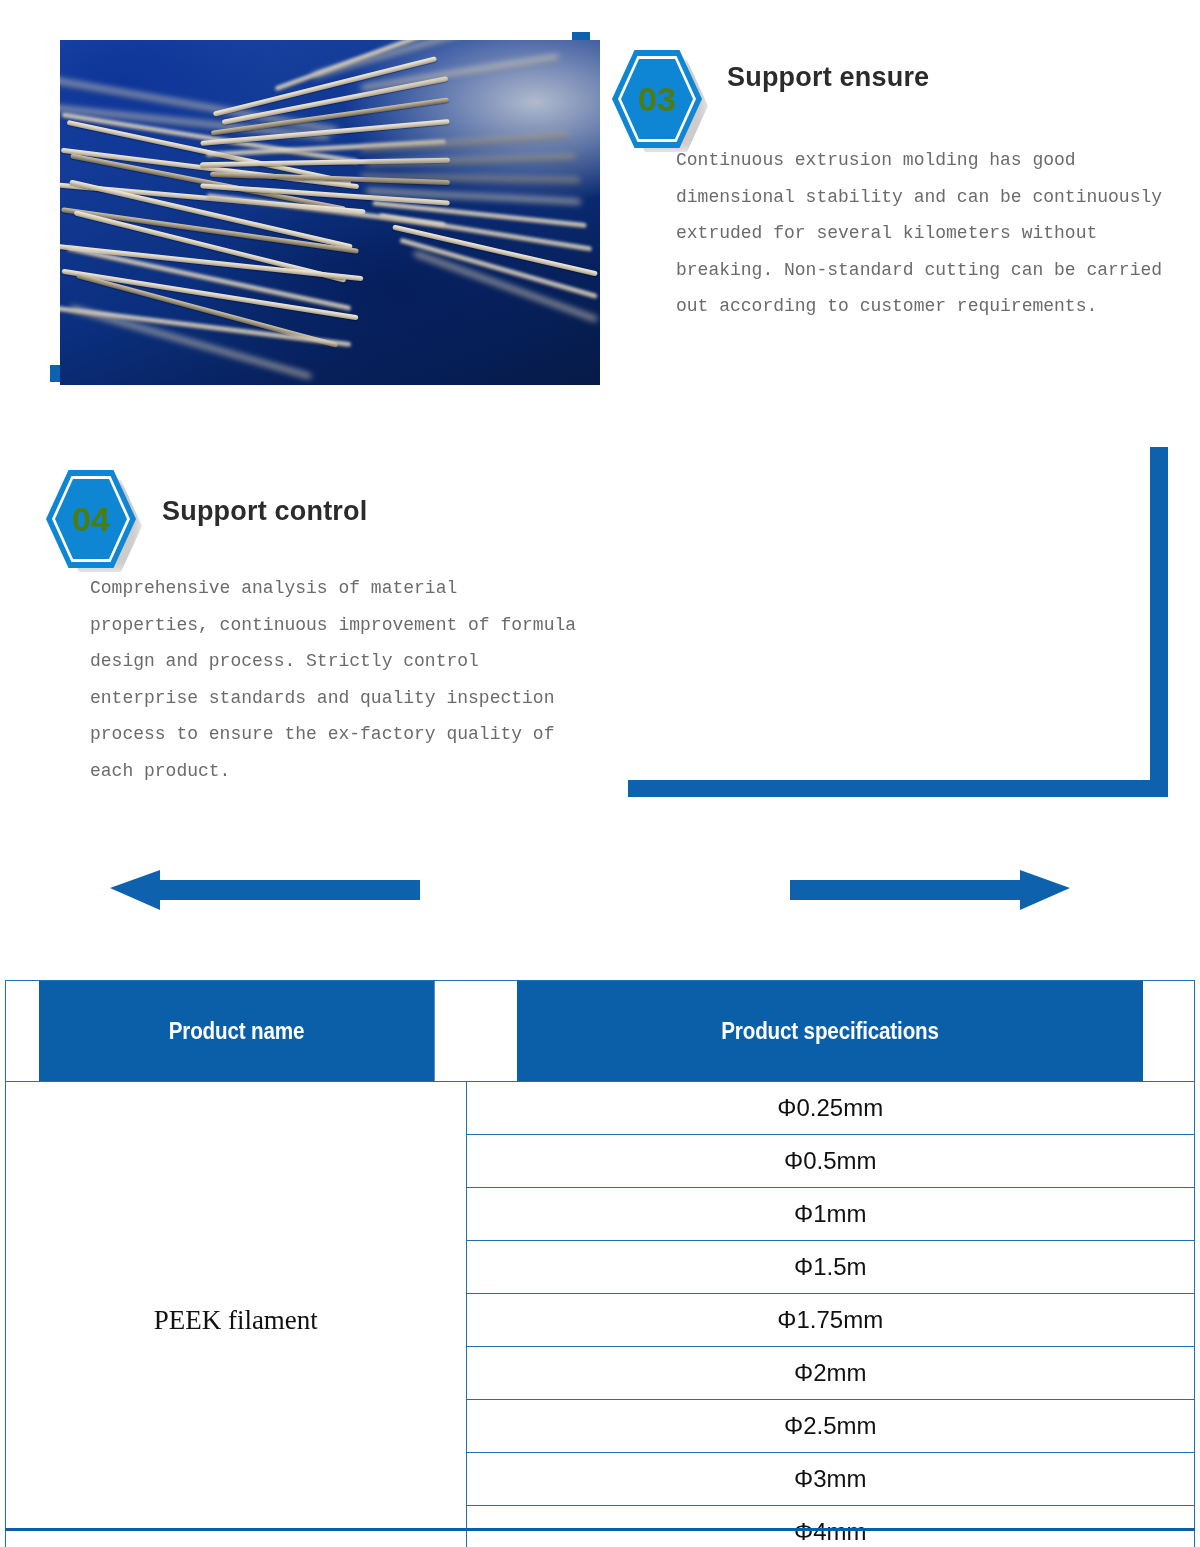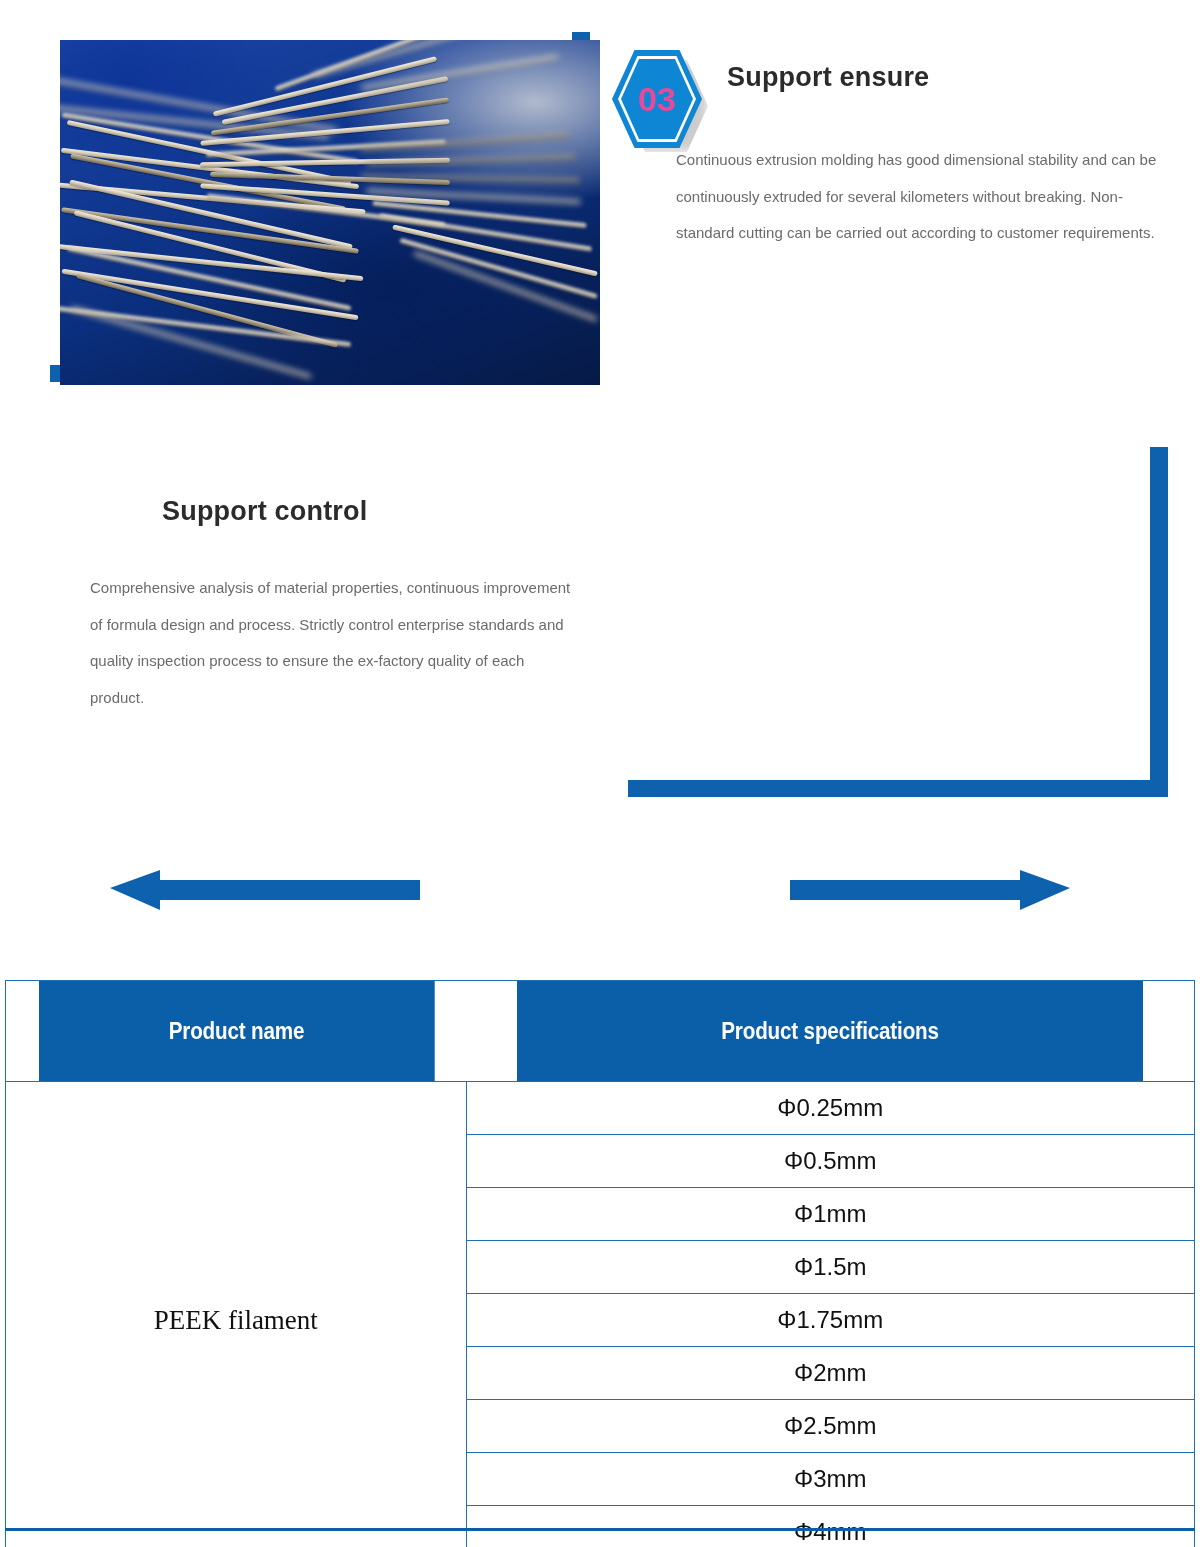--- a/index.html
+++ b/index.html
@@ -43,28 +43,28 @@
     background:rgba(0,0,0,.20);filter:blur(6px);
     clip-path:polygon(25% 0%,75% 0%,100% 50%,75% 100%,25% 100%,0% 50%);}
   .hex-outer{position:absolute;left:0;top:0;width:90px;height:98px;background:#0E86D4;
     clip-path:polygon(25% 0%,75% 0%,100% 50%,75% 100%,25% 100%,0% 50%);}
   .hex-ring{position:absolute;left:6px;top:6px;width:78px;height:86px;background:#ffffff;
     clip-path:polygon(25% 0%,75% 0%,100% 50%,75% 100%,25% 100%,0% 50%);}
   .hex-inner{position:absolute;left:9px;top:9px;width:72px;height:80px;background:#0E86D4;
     clip-path:polygon(25% 0%,75% 0%,100% 50%,75% 100%,25% 100%,0% 50%);}
   .hex-num{position:absolute;left:0;top:0;width:90px;height:98px;
     display:flex;align-items:center;justify-content:center;
-    color:#ec4899;font-size:34px;font-weight:bold;letter-spacing:0px;
+    color:#4d7c0f;font-size:34px;font-weight:bold;letter-spacing:0px;
     font-family:"Liberation Sans", sans-serif;}
 
   
   .sec-title{position:absolute;font-size:27px;font-weight:bold;color:#2b2b2b;
     font-family:"Liberation Sans", sans-serif;letter-spacing:.2px;}
-  .sec-body{position:absolute;font-size:15px;line-height:36.5px;color:#6b6b6b;
-    font-family:Liberation Sans, sans-serif;}
+  .sec-body{position:absolute;font-size:18px;line-height:36.5px;color:#6b6b6b;
+    font-family:Liberation Mono, monospace;}
 
   
   #arrow-banner{position:absolute;left:0;top:840px;width:1200px;height:105px;}
   .arrow-svg{position:absolute;left:0;top:0;}
 
   
   #spec-table{position:absolute;left:5px;top:980px;width:1190px;
     border-collapse:collapse;table-layout:fixed;}
   #spec-table th{background:#0A5FA8;color:#ffffff;
     font-family:"Liberation Sans", sans-serif;font-weight:bold;
@@ -138,20 +138,27 @@
   <div class="hex-wrap" style="left:612px;top:50px;">
     <div class="hex-shadow"></div>
     <div class="hex-outer"></div>
     <div class="hex-ring"></div>
     <div class="hex-inner"></div>
     <div class="hex-num">03</div>
   </div>
   <div class="sec-title" style="left:727px;top:62px;">Support ensure</div>
   <div class="sec-body" style="left:676px;top:142px;width:500px;">Continuous extrusion molding has good dimensional stability and can be continuously extruded for several kilometers without breaking. Non-standard cutting can be carried out according to customer requirements.</div>
 
+  <div class="hex-wrap" style="left:46px;top:470px;">
+    <div class="hex-shadow"></div>
+    <div class="hex-outer"></div>
+    <div class="hex-ring"></div>
+    <div class="hex-inner"></div>
+    <div class="hex-num">04</div>
+  </div>
   <div class="sec-title" style="left:162px;top:496px;">Support control</div>
   <div class="sec-body" style="left:90px;top:570px;width:490px;">Comprehensive analysis of material properties, continuous improvement of formula design and process. Strictly control enterprise standards and quality inspection process to ensure the ex-factory quality of each product.</div>
 
   <div class="photo-frame" style="left:608px;top:435px;width:560px;height:362px;">
     <div class="accent" style="right:0;top:12px;width:18px;height:350px;"></div>
     <div class="accent" style="left:20px;bottom:0;width:540px;height:17px;"></div>
 
   </div>
 
   <div id="arrow-banner">

